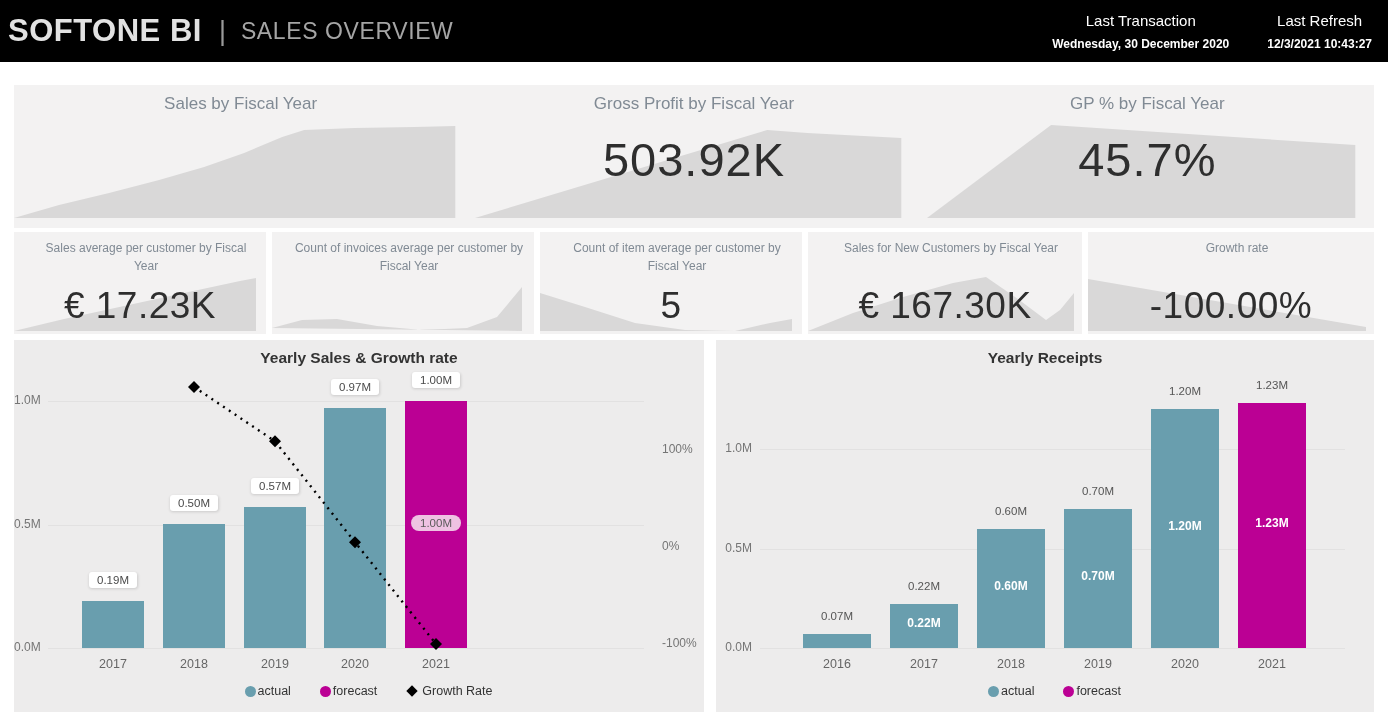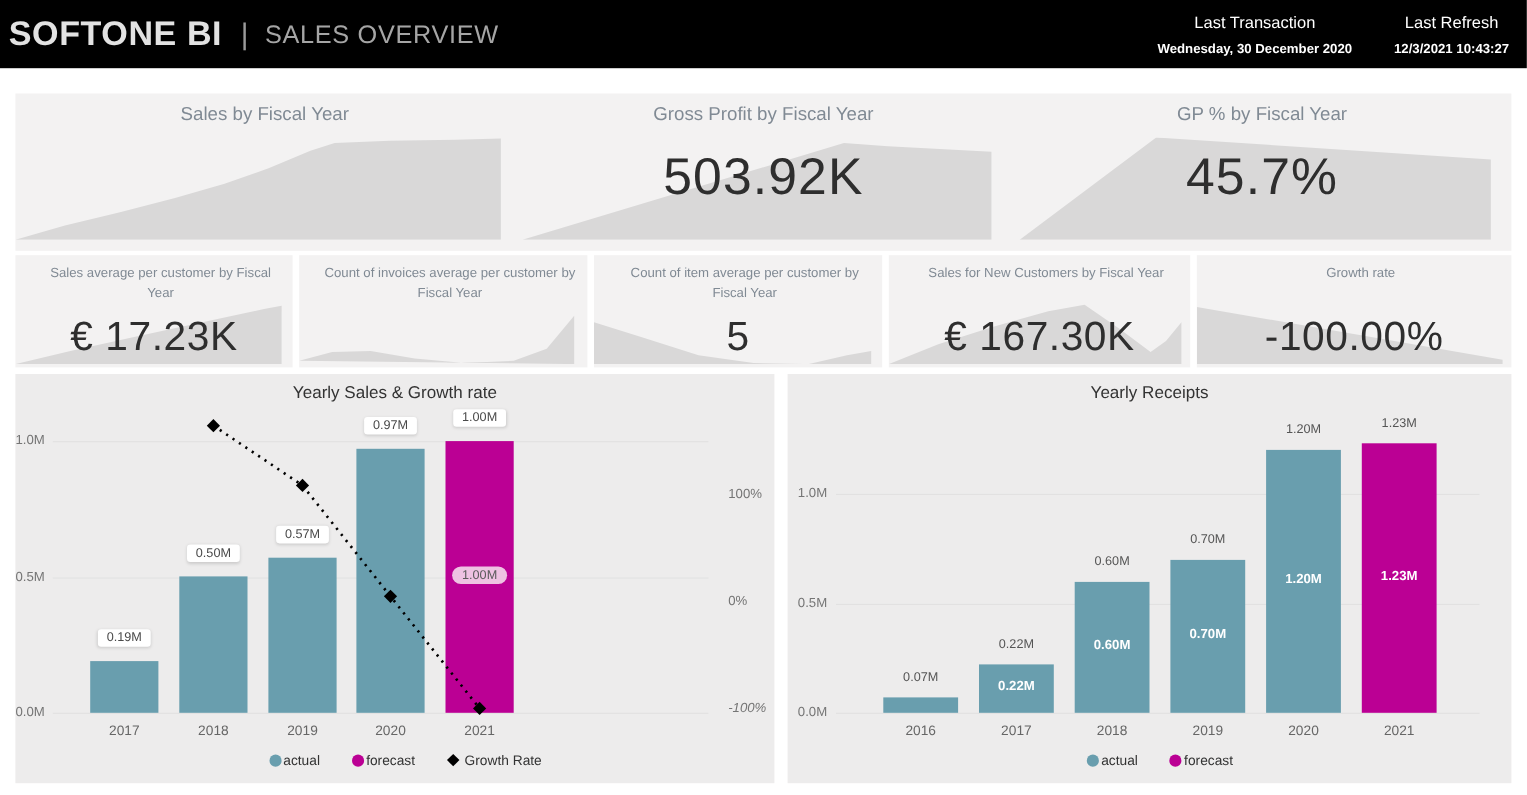--- a/index.html
+++ b/index.html
@@ -27,21 +27,21 @@
   .kpi2-card { position:absolute; top:232px; height:102px; background:#f3f2f2; overflow:hidden; }
   .kpi2-title { position:absolute; top:7px; left:6px; right:6px; text-align:center; font-size:12px; line-height:18px; color:#808a94; z-index:2;margin-left:12px; }
   .kpi2-value { position:absolute; bottom:7px; left:0; width:100%; text-align:center; font-size:37px; font-weight:300; color:#2e2e2e; z-index:2; letter-spacing:.5px; }
   .spark2 { position:absolute; left:0; bottom:3px; width:100%; height:58px; z-index:1; }
   .spark-fill { fill:#d9d8d8; }
 
   
   .chart-card { position:absolute; top:340px; height:372px; background:#edecec; }
   #chart-left  { left:14px;  width:690px; }
   #chart-right { left:716px; width:658px; }
-  .chart-title { position:absolute; top:9px; left:0; right:0; text-align:center; font-size:15.5px; color:#333333; z-index:3; }
+  .chart-title { position:absolute; top:9px; left:0; right:0; text-align:center; font-size:15.5px; color:#333333; z-index:3;font-weight:bold; }
   .plot { position:absolute; }
   .gridline { position:absolute; left:0; right:0; height:1px; background:#e2e1e1; }
   .bar { position:absolute; bottom:0; }
   .ytick { position:absolute; text-align:right; font-size:12px; color:#757575; }
   .rtick { position:absolute; font-size:12px; color:#757575; }
   .xtick { position:absolute; transform:translateX(-50%); font-size:12.5px; color:#666666; white-space:nowrap; }
   .barlabel { position:absolute; transform:translateX(-50%); font-size:11.5px; color:#555555; white-space:nowrap; z-index:3; }
   .barlabel.chip { background:#ffffff; border-radius:3px; padding:2px 8px; color:#4a4a4a; box-shadow:0 1px 3px rgba(0,0,0,.14); }
   .inner-chip { position:absolute; transform:translateX(-50%); background:#eec2e2; border-radius:9px; padding:2px 9px; font-size:11.5px; color:#5a5a5a; z-index:3; white-space:nowrap; }
   .inner-white { position:absolute; transform:translateX(-50%); color:#ffffff; font-weight:bold; font-size:12px; z-index:3; white-space:nowrap; }
@@ -156,21 +156,21 @@
           <polyline points="146,10.950000000000045 227,65.26999999999998 307,166.15 388,268" fill="none" stroke="#000000" stroke-width="2.4" stroke-dasharray="2 5"></polyline>
           <path d="M 146 4.9500000000000455 L 152 10.950000000000045 L 146 16.950000000000045 L 140 10.950000000000045 Z" fill="#000000"></path>
           <path d="M 227 59.26999999999998 L 233 65.26999999999998 L 227 71.26999999999998 L 221 65.26999999999998 Z" fill="#000000"></path>
           <path d="M 307 160.15 L 313 166.15 L 307 172.15 L 301 166.15 Z" fill="#000000"></path>
           <path d="M 388 262 L 394 268 L 388 274 L 382 268 Z" fill="#000000"></path>
         </svg>
       </div>
       <div class="ytick" style="left: 0px; width: 26px; top: 300px;">0.0M</div>
       <div class="ytick" style="left: 0px; width: 26px; top: 176.5px;">0.5M</div>
       <div class="ytick" style="left: 0px; width: 26px; top: 53px;">1.0M</div>
-      <div class="rtick" style="left: 648px; top: 296px; font-style: italic;">-100%</div>
+      <div class="rtick" style="left: 648px; top: 296px;">-100%</div>
       <div class="rtick" style="left: 648px; top: 199px;">0%</div>
       <div class="rtick" style="left: 648px; top: 102px;">100%</div>
       <div class="legend">
         <div class="legend-item">
           <span class="dot" style="background: rgb(105, 158, 174);"></span>
           <span>actual</span>
         </div>
         <div class="legend-item">
           <span class="dot" style="background: rgb(187, 0, 148);"></span>
           <span>forecast</span>

